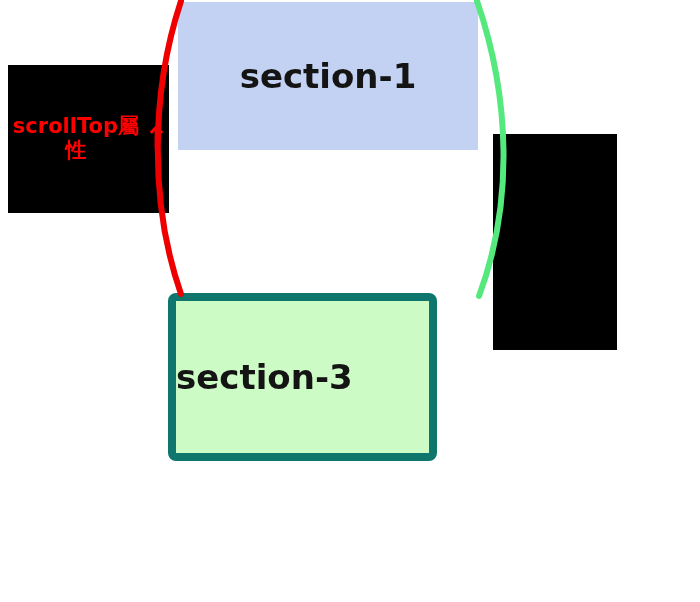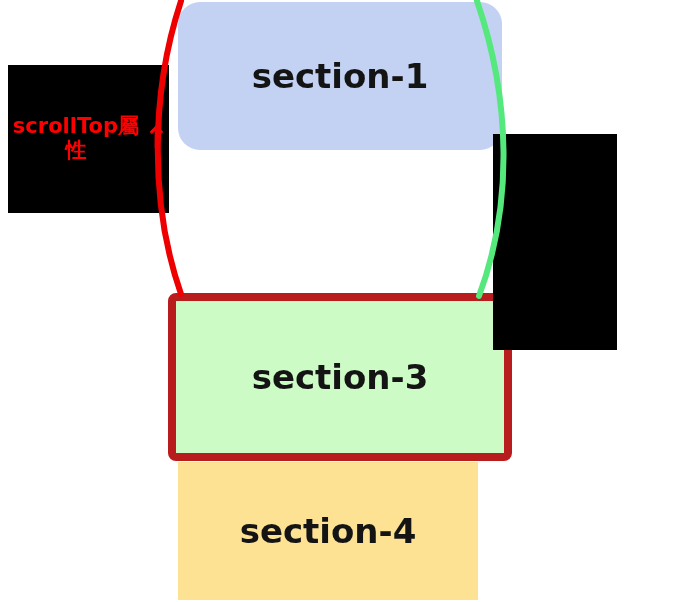--- a/index.html
+++ b/index.html
@@ -7,29 +7,29 @@
     position:relative;width:700px;height:602px;background:#ffffff;overflow:hidden;
     font-family:"DejaVu Sans","Liberation Sans",sans-serif;
   }
   .abs{position:absolute;box-sizing:border-box;}
 
   
   .section{
     display:flex;align-items:center;justify-content:center;
     color:#141414;font-size:34px;font-weight:600;letter-spacing:0px;
   }
-  .sec1{left:178px;top:2px;width:324px;height:148px;border-radius:22px;}
+  .sec1{left:178px;top:2px;width:300px;height:148px;}
   .sec2{left:178px;top:150px;width:300px;height:143px;}
   .sec4{left:178px;top:462px;width:300px;height:138px;}
 
   
   .window-box{
-    left:168px;top:293px;width:344px;height:168px;
-    border:8px solid #b91c1c;border-radius:8px;
-    display:flex;align-items:center;justify-content:center;
+    left:168px;top:293px;width:269px;height:168px;
+    border:8px solid #0f766e;border-radius:8px;
+    display:flex;align-items:center;justify-content:flex-start;
     color:#141414;font-size:34px;font-weight:600;
   }
 
   
   .callout{background:#000000;}
   .scrolltop-box{
     left:8px;top:65px;width:161px;height:148px;
     display:flex;flex-direction:row;align-items:center;justify-content:center;
     color:#ff0000;font-weight:700;text-align:center;line-height:1.12;
   }
@@ -62,23 +62,20 @@
 <div class="canvas">
 
   <div class="abs section sec1" style="background: rgb(195, 210, 243);">
     <span>section-1</span>
   </div>
 
   <div class="abs window-box" style="background: rgb(205, 251, 198);">
     <span>section-3</span>
   </div>
 
-  <div class="abs section sec4" style="background: rgb(253, 226, 148);">
-    <span>section-4</span>
-  </div>
 
   <div class="abs callout sections-box"></div>
 
   <div class="abs callout scrolltop-box">
     <div class="l1">scrollTop屬性</div>
     <div class="arrow">↑</div>
   </div>
 
 
   <svg class="abs arcs" viewBox="0 0 700 602">

